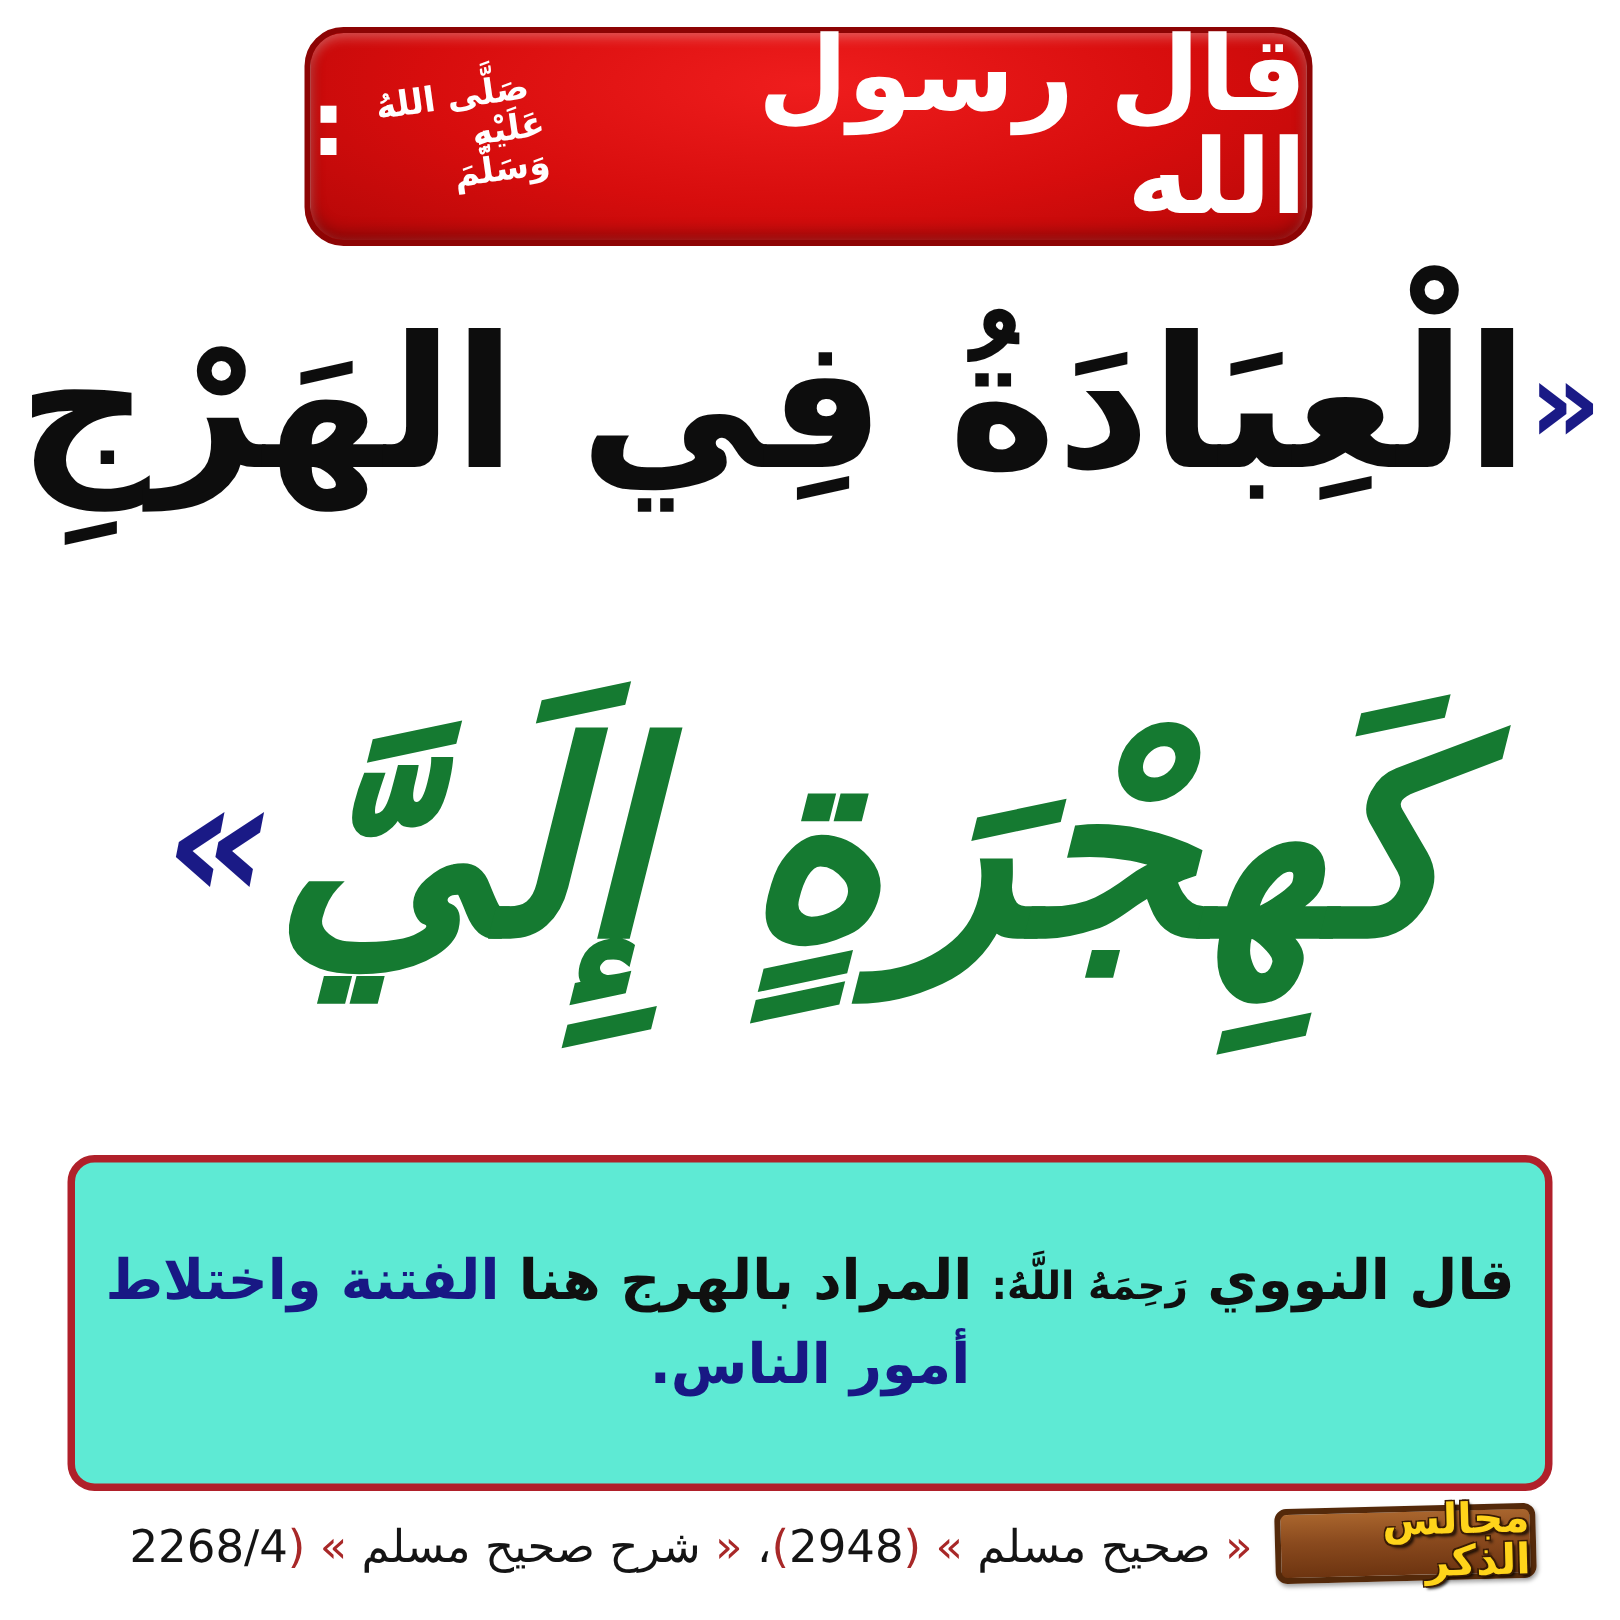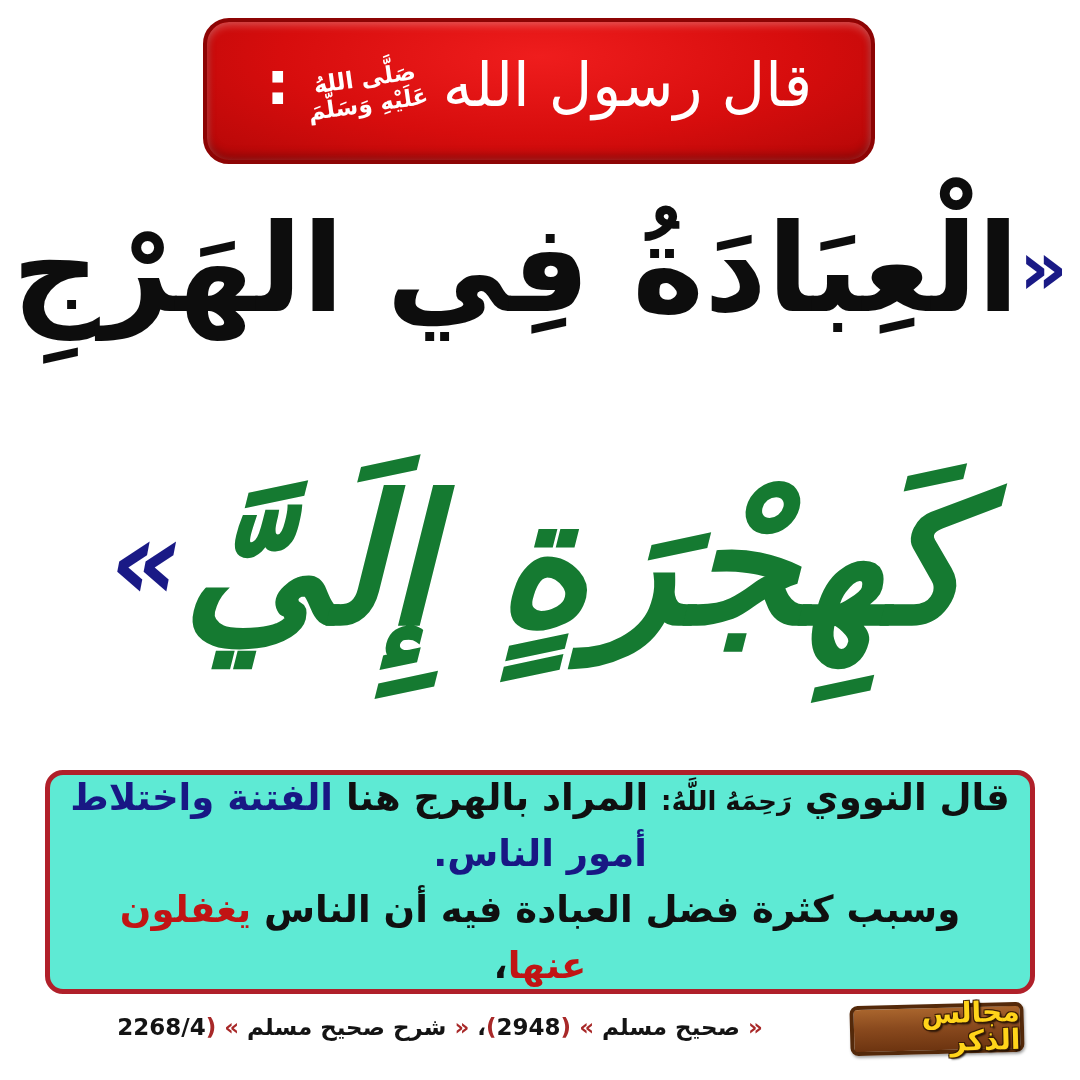--- a/index.html
+++ b/index.html
@@ -10,21 +10,21 @@
   .poster{position:absolute;inset:0;}
 
   
   .banner{
     position:absolute;top:18px;left:203px;width:672px;height:146px;box-sizing:border-box;
     background:radial-gradient(ellipse at 50% 25%, #ef1d1d 0%, #d70d0d 55%, #b40707 100%);
     border:4px solid #8d0404;border-radius:26px;
     display:flex;align-items:center;justify-content:center;gap:16px;direction:rtl;color:#fff;
     box-shadow:inset 0 3px 8px rgba(255,255,255,.30), inset 0 -5px 10px rgba(0,0,0,.28);
   }
-  .banner-main{font-size:60px;font-weight:normal;line-height:1;padding-bottom:12px;}
+  .banner-main{font-size:69px;font-weight:bold;line-height:1;padding-bottom:12px;}
   .honorific{display:flex;flex-direction:column;align-items:center;font-size:23px;font-weight:bold;
     line-height:1.12;transform:rotate(-8deg);margin-top:2px;}
   .banner-colon{font-size:60px;font-weight:bold;padding-bottom:16px;}
 
   
   .hadith1{
     position:absolute;top:178px;left:0;width:1080px;text-align:center;direction:rtl;
     white-space:nowrap;font-weight:bold;font-size:122px;line-height:1.5;color:#0d0d0d;
   }
   .hadith2{
@@ -39,22 +39,22 @@
     border:5px solid #b0202a;border-radius:18px;background:#5eead4;
     direction:rtl;text-align:center;font-weight:bold;font-size:37px;color:#101010;
     display:flex;flex-direction:column;justify-content:center;line-height:1.52;padding:0 20px;
   }
   .honorific-inline{font-size:.70em;}
   .txt-blue{color:#181884;}
   .txt-red{color:#c11414;}
 
   
   .citation{
-    position:absolute;top:1014px;left:45px;width:790px;direction:rtl;text-align:center;
-    font-size:23px;font-weight:bold;color:#141414;white-space:nowrap;line-height:1.2;
+    position:absolute;top:1014px;left:45px;width:790px;direction:rtl;text-align:right;
+    font-size:30px;font-weight:normal;color:#141414;white-space:nowrap;line-height:1.2;
   }
   .cit-mark{color:#a82828;}
   .num-wrap{unicode-bidi:embed;}
 
   
   .logo{
     position:absolute;top:1004px;left:850px;width:174px;height:50px;box-sizing:border-box;
     background:linear-gradient(180deg,#a9652d 0%, #8a4a1e 45%, #6d3410 100%);
     border:4px solid #54290a;border-radius:8px;
     display:flex;align-items:center;justify-content:center;transform:rotate(-1.5deg);
@@ -83,24 +83,20 @@
 
   <div class="hadith2"><span>كَهِجْرَةٍ إِلَيَّ</span><span class="qmark">»</span></div>
 
   <div class="explain-box">
     <div class="exp-line">
       <span>قال النووي</span>
       <span class="honorific-inline">رَحِمَهُ اللَّهُ:</span>
       <span>المراد بالهرج هنا</span>
       <span class="txt-blue">الفتنة واختلاط أمور الناس.</span>
     </div>
-    <div class="exp-line">
-      <span>وسبب كثرة فضل العبادة فيه أن الناس</span>
-      <span class="txt-red">يغفلون عنها</span><span>،</span>
-    </div>
   </div>
 
   <div class="citation"><span class="cit-mark">«</span> <span>صحيح مسلم</span> <span class="cit-mark">»</span> <span class="num-wrap" dir="ltr"><span class="cit-mark">(</span><span>2948</span><span class="cit-mark">)</span></span><span>،</span> <span class="cit-mark">«</span> <span>شرح صحيح مسلم</span> <span class="cit-mark">»</span> <span class="num-wrap" dir="ltr"><span>2268/4</span><span class="cit-mark">)</span></span></div>
 
   <div class="logo">
     <span class="logo-text">مجالس الذكر</span>
   </div>
 
 </div>
 

